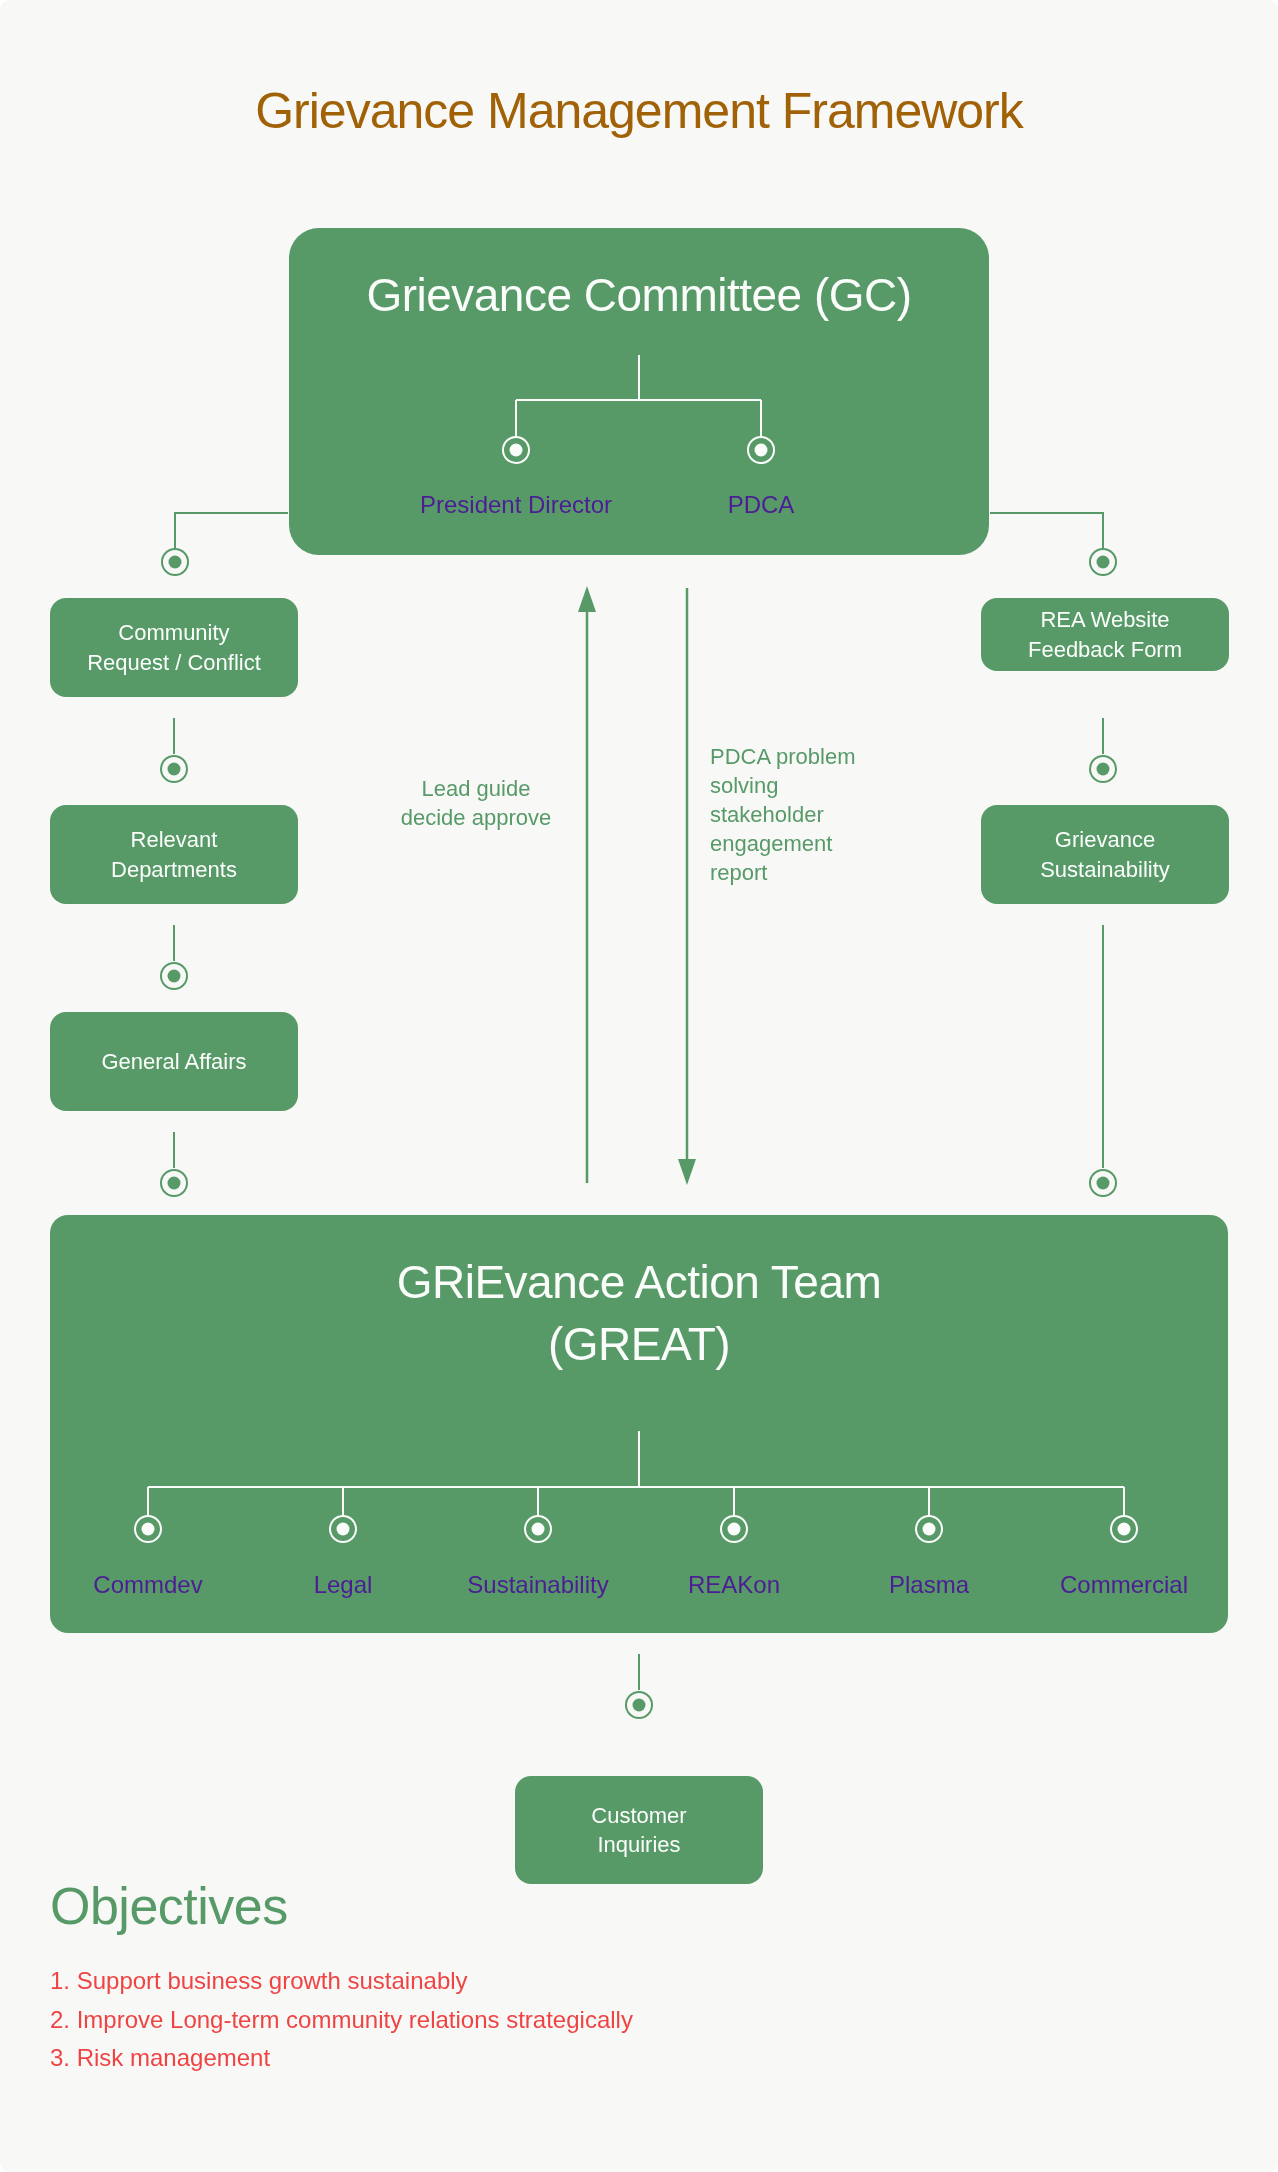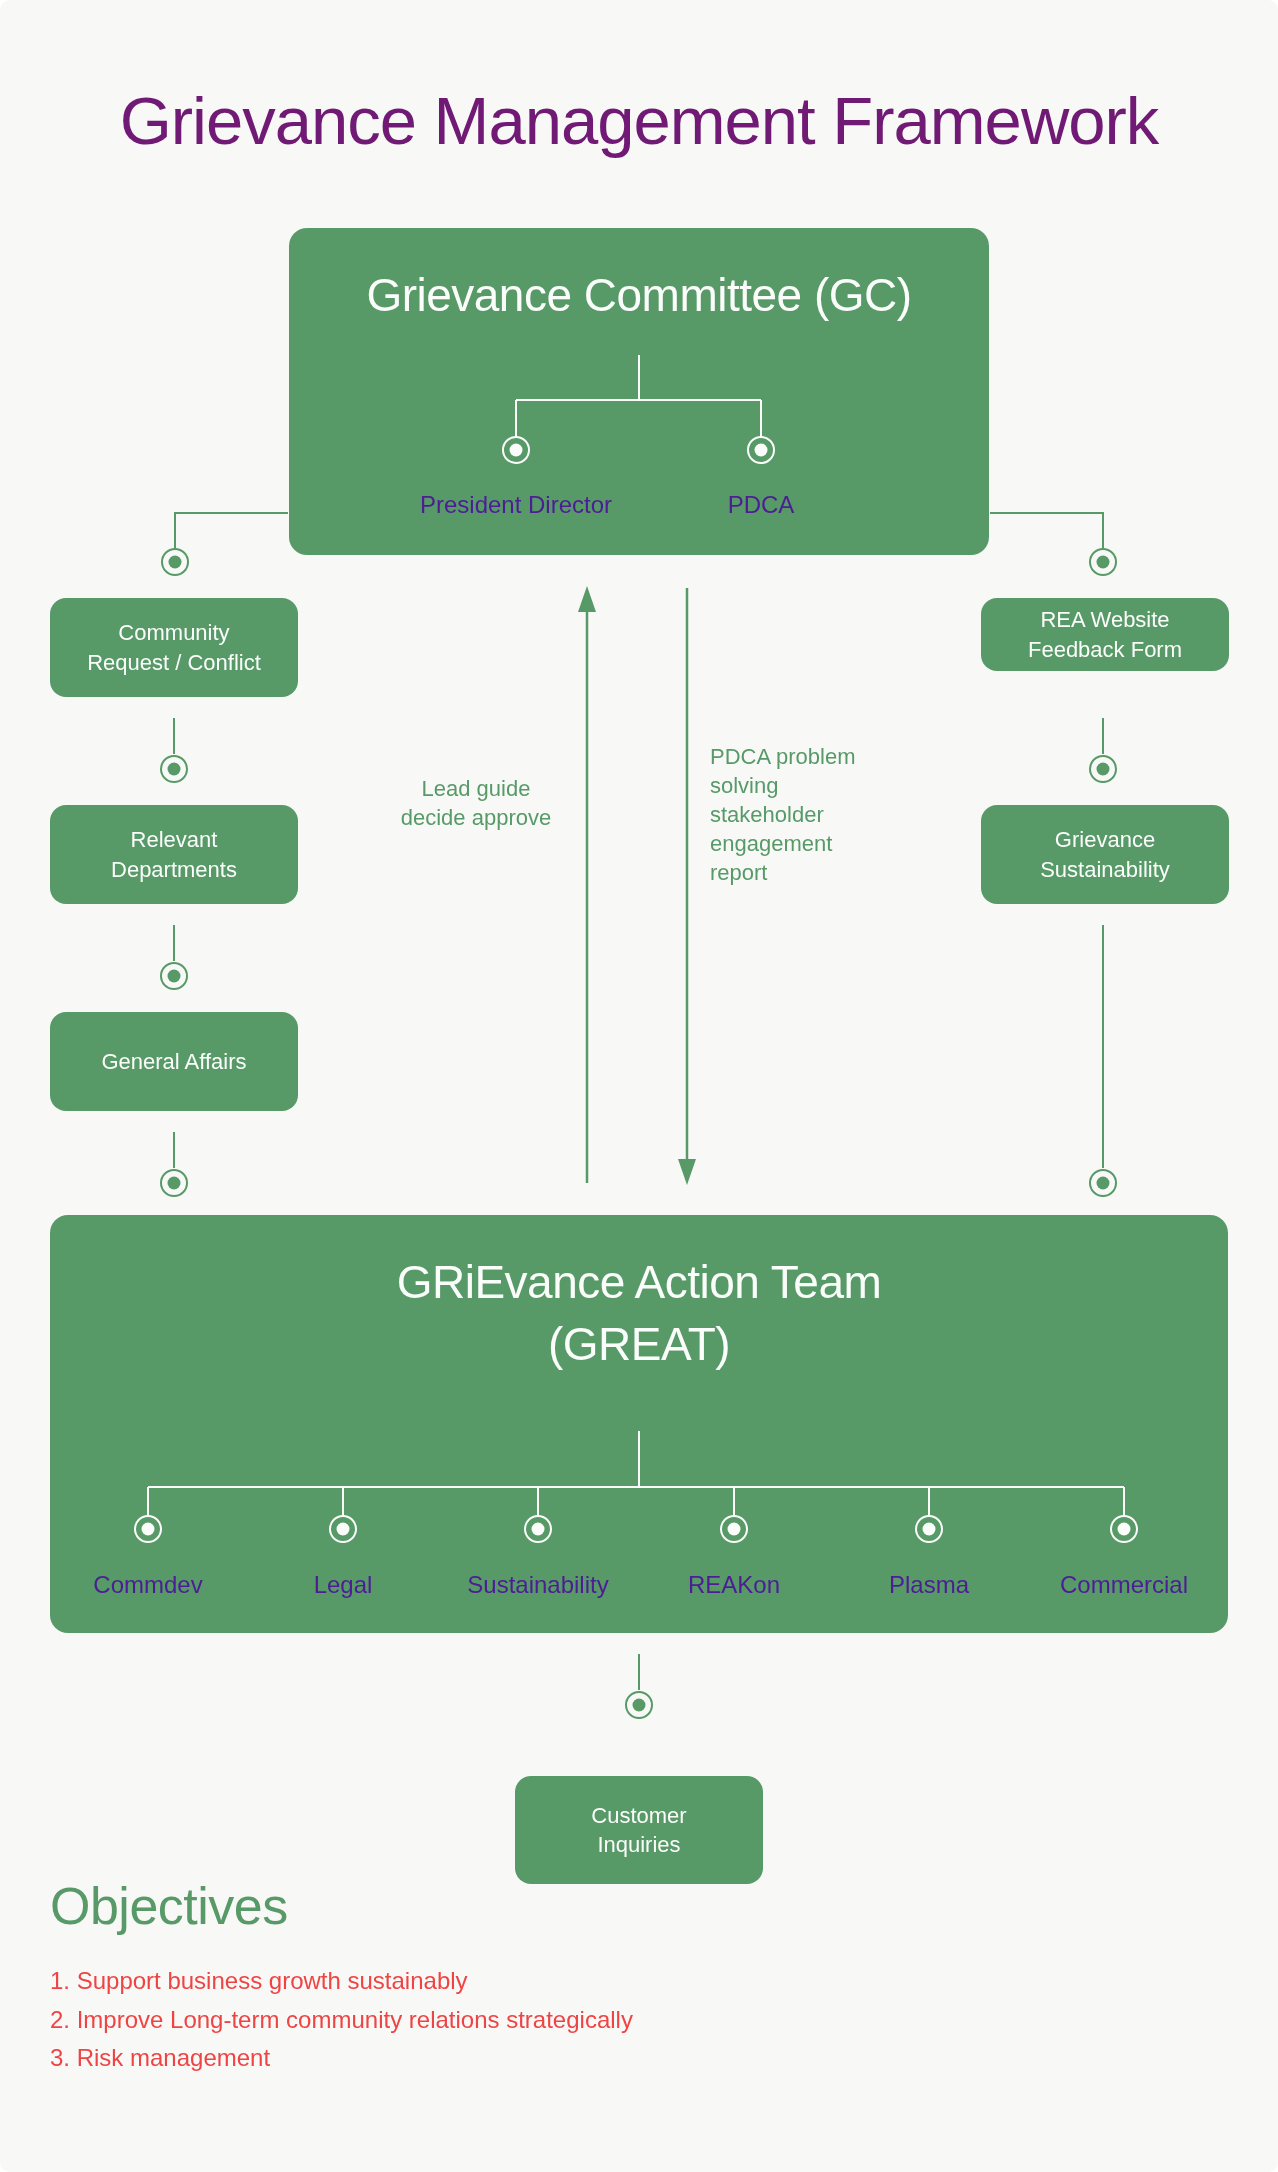--- a/index.html
+++ b/index.html
@@ -4,29 +4,29 @@
 <style>
   html,body { margin:0; padding:0; background:#ffffff; }
   .stage {
     position:relative; width:1278px; height:2172px;
     background:#f8f8f7; overflow:hidden;
     font-family:"Liberation Sans", sans-serif;
     border-radius:10px;
   }
   .page-title {
     position:absolute; top:82px; left:0; width:100%;
-    text-align:center; font-size:67px; font-weight:400;
-    letter-spacing:-1px; color:#701a75;
+    text-align:center; font-size:50px; font-weight:400;
+    letter-spacing:-1px; color:#a16207;
   }
   .gbox {
     position:absolute; background:#579a68; border-radius:16px;
     color:#fbfdfb; display:flex; align-items:center; justify-content:center;
     text-align:center; font-size:22px; line-height:1.32; white-space:pre-line;
   }
-  .gc-box   { left:289px; top:228px;  width:700px;  height:327px; border-radius:18px; display:block; }
+  .gc-box   { left:289px; top:228px;  width:700px;  height:327px; border-radius:30px; display:block; }
   .gc-title, .great-title {
     position:absolute; top:36px; left:0; width:100%;
     text-align:center; font-size:46px; color:#fbfdfb;
     letter-spacing:-0.5px; white-space:pre-line; line-height:1.35;
   }
   .great-box { left:50px; top:1215px; width:1178px; height:418px; border-radius:18px; display:block; }
   .box-community  { left:50px;  top:598px;  width:248px; height:99px; }
   .box-relevant   { left:50px;  top:805px;  width:248px; height:99px; }
   .box-general    { left:50px;  top:1012px; width:248px; height:99px; }
   .box-rea        { left:981px; top:598px;  width:248px; height:73px; }

